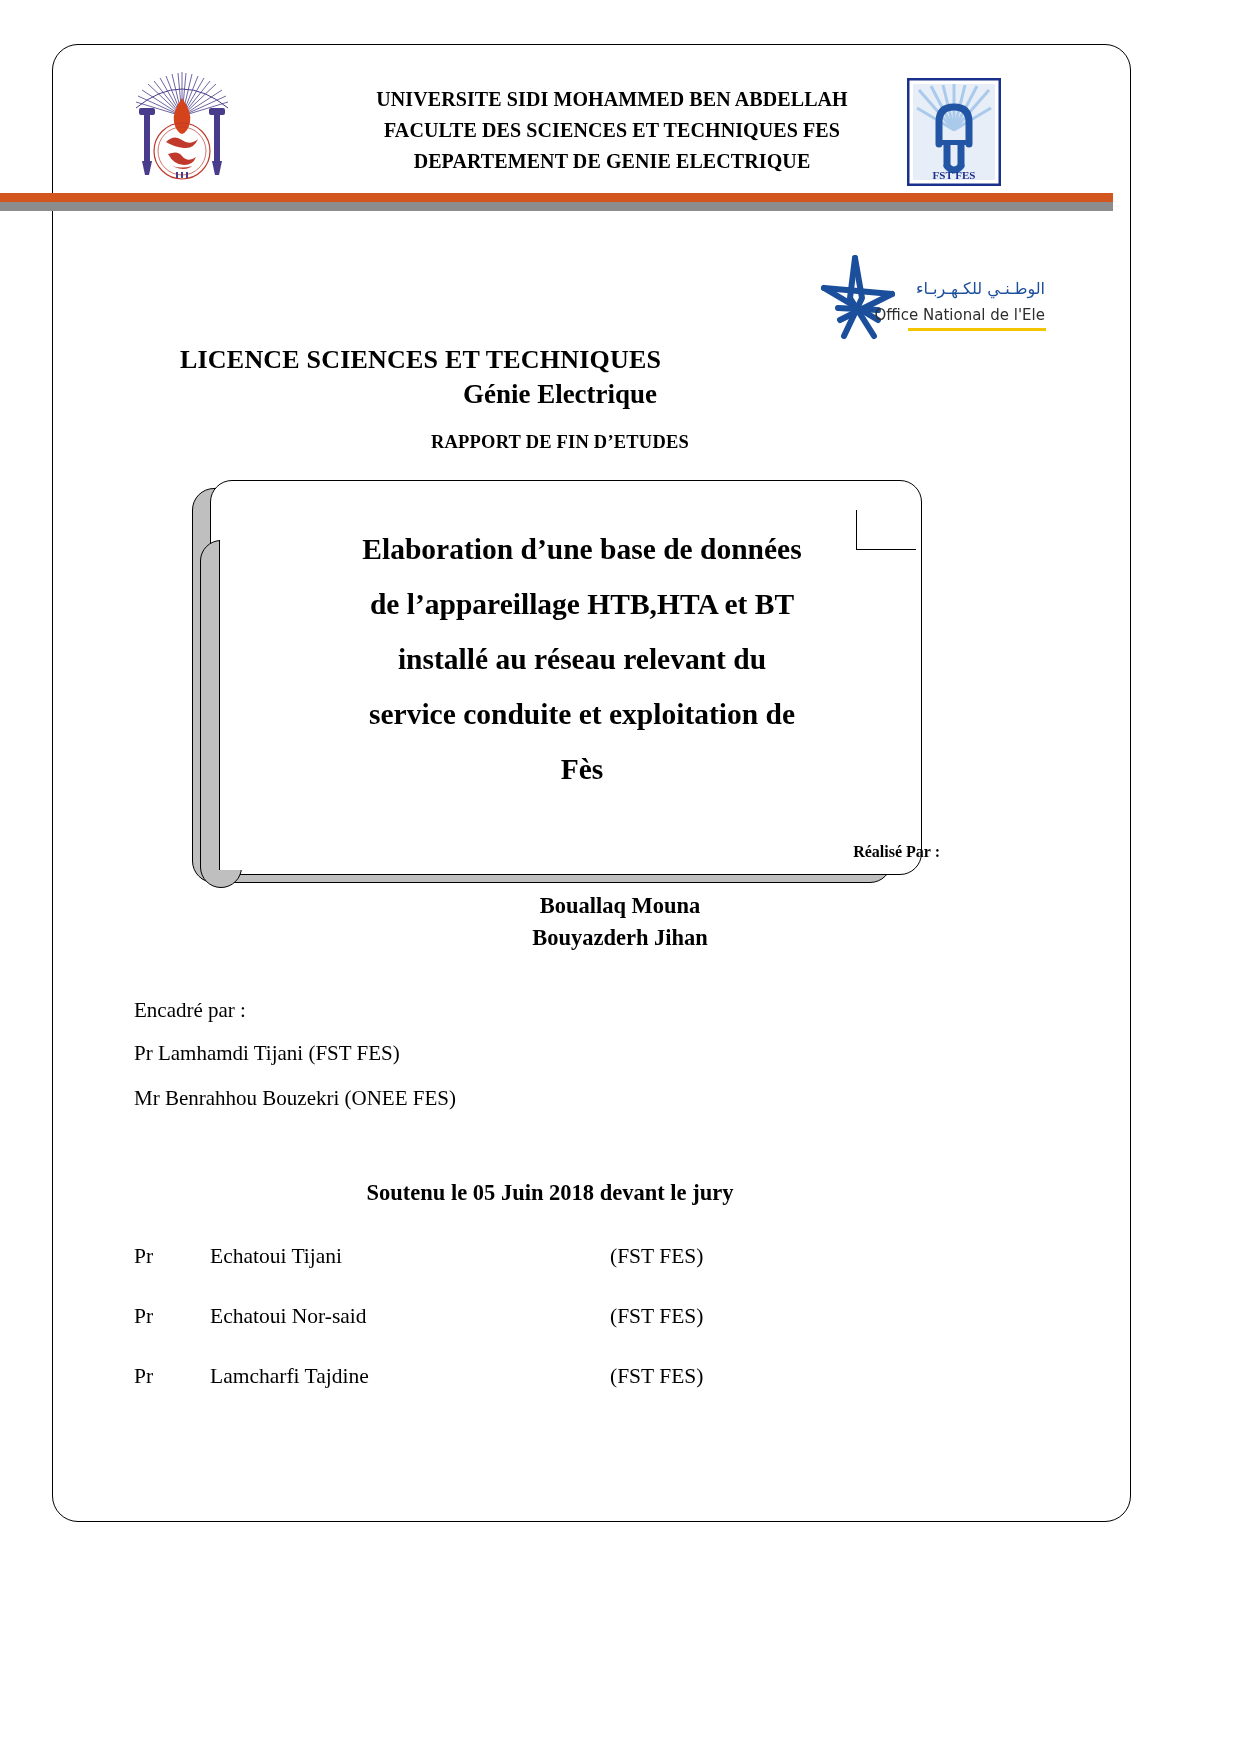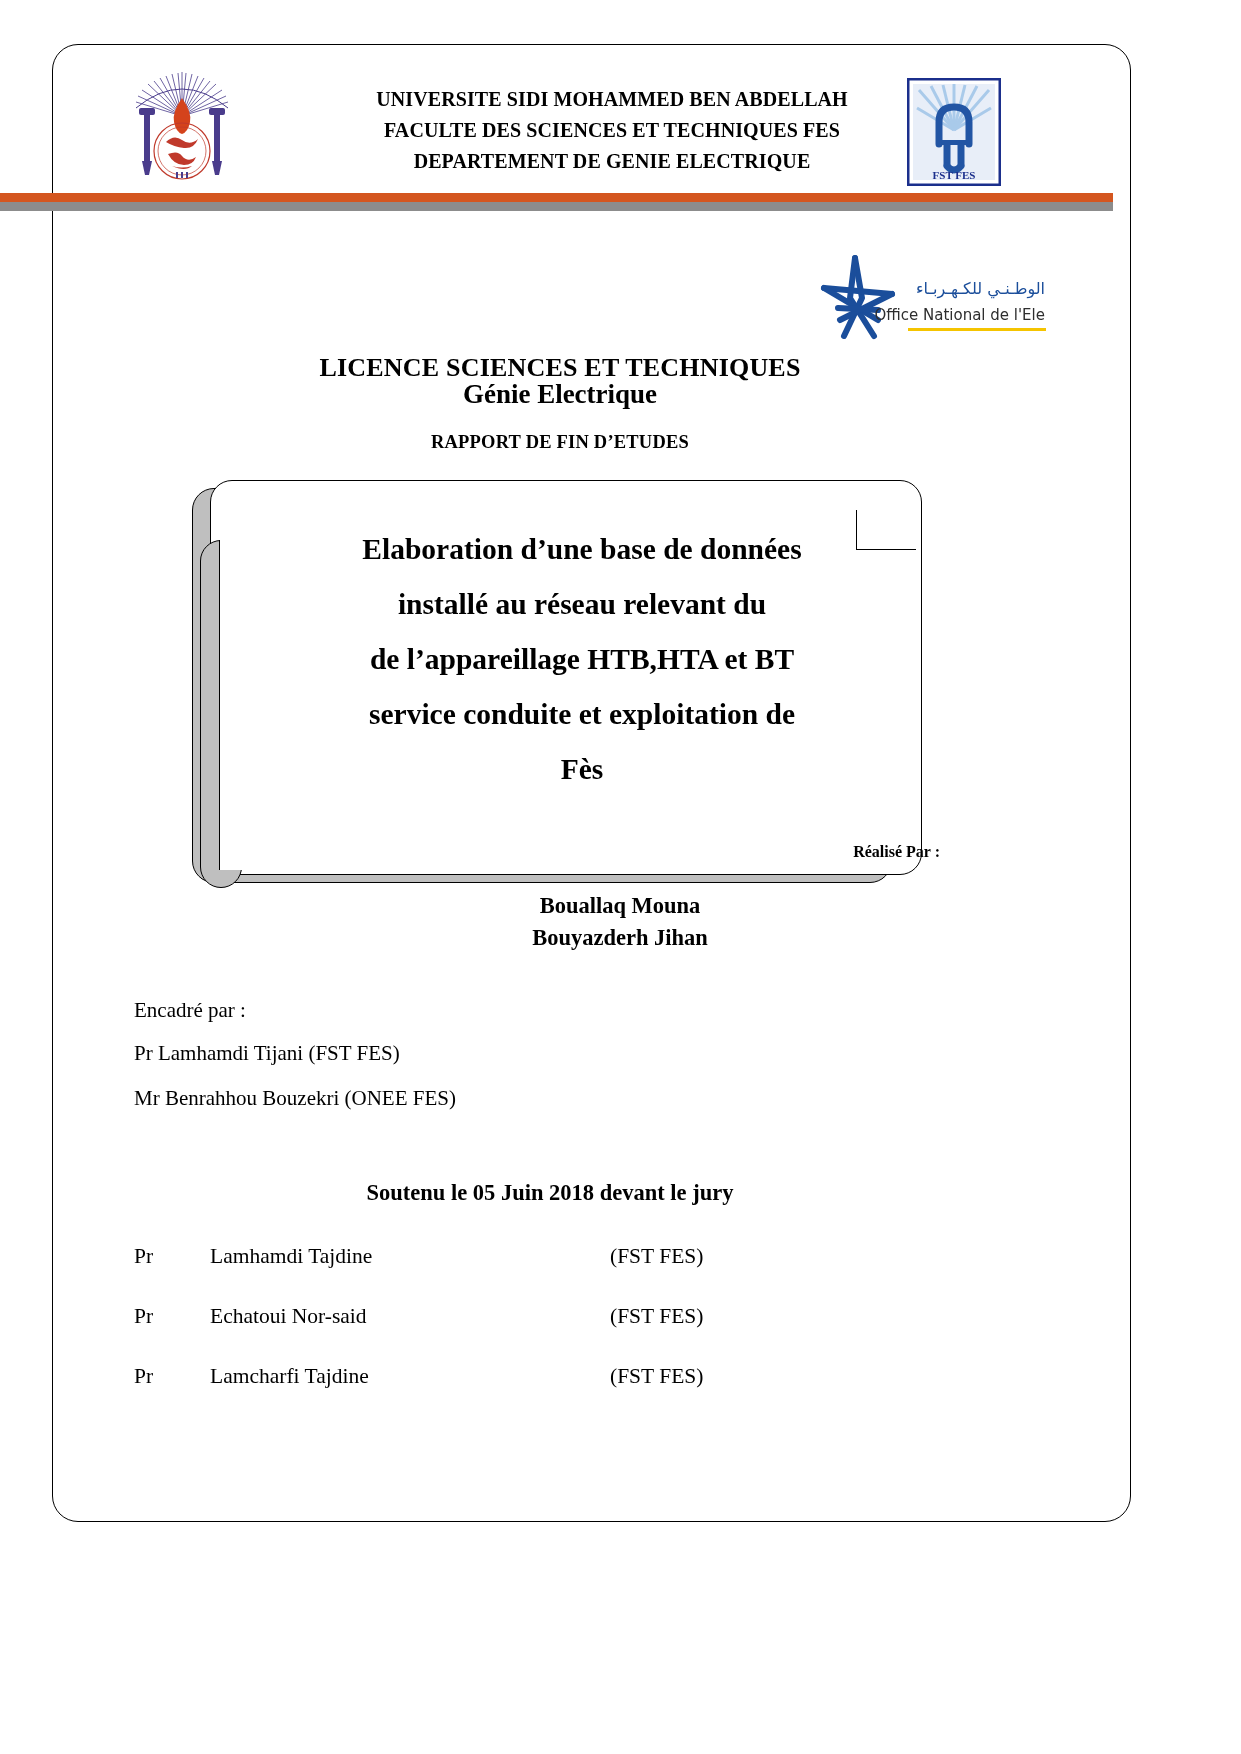--- a/index.html
+++ b/index.html
@@ -92,25 +92,23 @@
     width: 250px;
     height: 100px;
   }
 
   
   .lst-title {
     position: absolute;
     left: 180px;
     top: 345px;
     width: 760px;
-    text-align: center;
     font-weight: bold;
     font-size: 26px;
     letter-spacing: 0.2px;
-    margin-top: 8px;
   }
   .lst-sub {
     position: absolute;
     left: 180px;
     top: 379px;
     width: 760px;
     text-align: center;
     font-weight: bold;
     font-size: 27px;
   }
@@ -416,41 +414,41 @@
   <div class="scroll">
     <div class="scroll-shadow"></div>
     <div class="roll-tr"></div>
     <div class="scroll-body"></div>
     <div class="roll-left"></div>
     <div class="roll-left-cover"></div>
     <div class="roll-tr-cover"></div>
 
     <div class="scroll-title">
       <div>Elaboration d’une base de données</div>
+      <div>de l’appareillage HTB,HTA et BT</div>
       <div>installé au réseau relevant du</div>
-      <div>de l’appareillage HTB,HTA et BT</div>
       <div>service conduite et exploitation de</div>
       <div>Fès</div>
     </div>
   </div>
 
   <div class="realise-label">Réalisé Par :</div>
   <div class="author author-1">Bouallaq Mouna</div>
   <div class="author author-2">Bouyazderh Jihan</div>
 
   <div class="encadre encadre-label">Encadré par :</div>
   <div class="encadre encadre-line-1">Pr Lamhamdi Tijani  (FST FES)</div>
   <div class="encadre encadre-line-2">Mr Benrahhou Bouzekri (ONEE FES)</div>
 
   <div class="soutenu">Soutenu le 05 Juin  2018 devant le jury</div>
 
   <div class="jury">
     <div class="jury-row">
       <span class="jury-title">Pr</span>
-      <span class="jury-name">Lamhamdi Tajdine</span>
+      <span class="jury-name">Echatoui Tijani</span>
       <span class="jury-aff">(FST FES)</span>
     </div>
     <div class="jury-row">
       <span class="jury-title">Pr</span>
       <span class="jury-name">Echatoui Nor-said</span>
       <span class="jury-aff">(FST FES)</span>
     </div>
     <div class="jury-row">
       <span class="jury-title">Pr</span>
       <span class="jury-name">Lamcharfi Tajdine</span>

